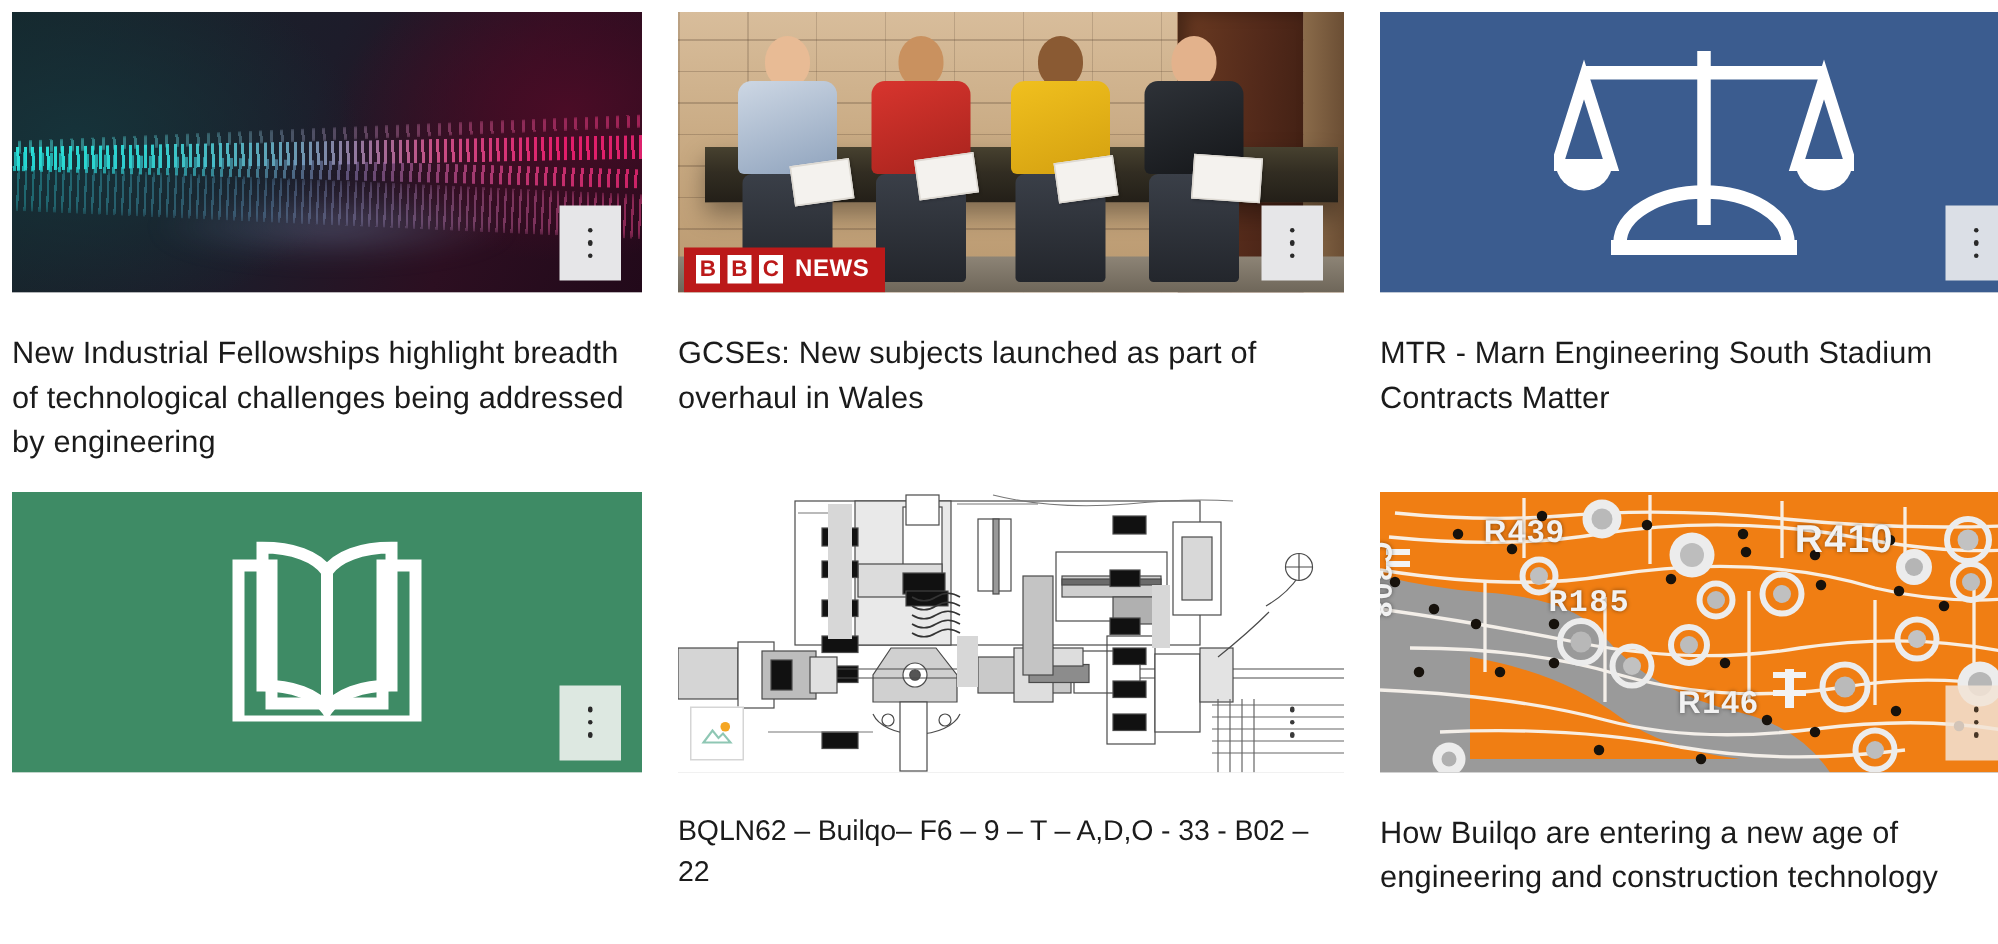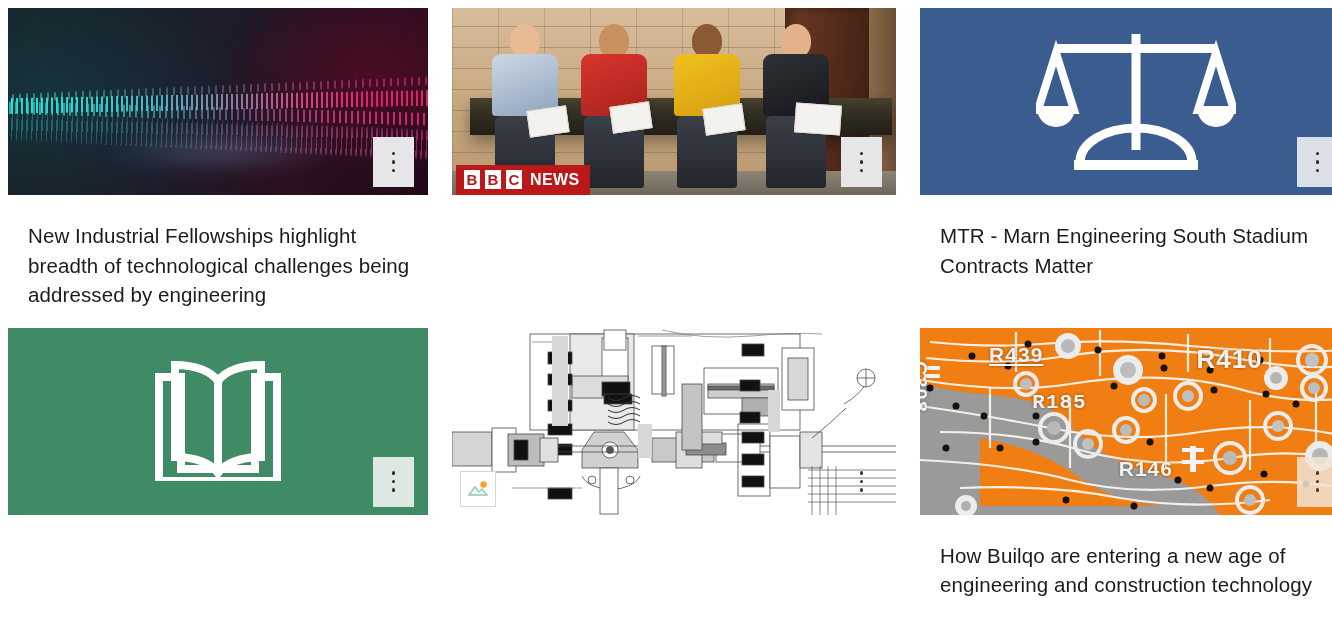--- a/index.html
+++ b/index.html
@@ -35,21 +35,20 @@
   }
   .card.c3 .thumb, .card.c6 .thumb { height: 187px; }
 
   .card-title {
     margin-top: 26px;
     font-size: 20.5px;
     line-height: 1.44;
     color: #1b1b1b;
     letter-spacing: 0.1px;
     word-wrap: break-word;
-    margin-left: 20px;
   }
   .card.narrow-title .card-title { font-size: 19px; letter-spacing: -0.1px; }
 
   
   .overflow-btn {
     position: absolute;
     right: 14px;
     bottom: 8px;
     width: 41px;
     height: 50px;
@@ -301,20 +300,21 @@
           <span class="bx">C</span>
           <span class="bnews">NEWS</span>
         </div>
       </div>
       <div class="overflow-btn">
         <span class="dot"></span>
         <span class="dot"></span>
         <span class="dot"></span>
       </div>
     </div>
+    <div class="card-title">GCSEs: New subjects launched as part of overhaul in Wales</div>
   </div>
 
   <div class="card c3">
     <div class="thumb">
       <div class="flat-tile tile-blue">
         <svg width="200" height="140" viewBox="0 0 200 140">
           <g fill="#ffffff">
             <rect x="95.5" y="2" width="9" height="116"></rect>
             <rect x="20" y="12" width="160" height="9"></rect>
             <path d="M20 21 L2 78 L38 78 Z" fill="none" stroke="#ffffff" stroke-width="8"></path>
@@ -450,20 +450,21 @@
           <path d="M2 15 L8 7 L12 12 L15 9 L20 15 Z" fill="none" stroke="#8fc7b4" stroke-width="1.4"></path>
           <circle cx="16.5" cy="4.5" r="3.2" fill="#f5a623"></circle>
         </svg>
       </div>
       <div class="overflow-btn bare">
         <span class="dot"></span>
         <span class="dot"></span>
         <span class="dot"></span>
       </div>
     </div>
+    <div class="card-title">BQLN62 – Builqo– F6 – 9 – T – A,D,O - 33 - B02 – 22</div>
   </div>
 
   <div class="card c6">
     <div class="thumb">
       <div class="pcb">
         <svg class="pcb-copper" width="100%" height="100%" viewBox="0 0 432 187" preserveAspectRatio="none">
           <rect width="432" height="187" fill="#9a9a9a"></rect>
           <path d="M0 0 H432 V187 H300 q-20 -30 -60 -40 q-60 -14 -90 -50 q-20 -26 -80 -30 q-50 -4 -102 -20 Z" fill="#f07e13"></path>
           <path d="M60 110 q60 10 100 40 q30 22 80 28 H60 Z" fill="#f07e13"></path>
           <g stroke="#f9f4ee" stroke-width="2.2" fill="none" opacity="0.95">
@@ -542,21 +543,21 @@
               <circle cx="10" cy="60" r="3.5"></circle>
           </g>
           <g fill="#f3f3f3">
             <rect x="270" y="118" width="6" height="26"></rect>
             <rect x="262" y="120" width="22" height="4"></rect>
             <rect x="262" y="132" width="22" height="4"></rect>
             <rect x="4" y="38" width="16" height="4"></rect>
             <rect x="4" y="46" width="16" height="4"></rect>
           </g>
         </svg>
-        <span class="pcb-label" style="left:16%;top:8%;font-size:21px;text-decoration:underline;">R439</span>
+        <span class="pcb-label" style="left:16%;top:8%;font-size:21px;">R439</span>
         <span class="pcb-label" style="left:2.5%;top:18%;font-size:20px;transform:rotate(90deg);transform-origin:left top;">C308</span>
         <span class="pcb-label" style="left:26%;top:34%;font-size:21px;font-family:Liberation Mono, monospace;">R185</span>
         <span class="pcb-label" style="left:64%;top:9%;font-size:26px;">R410</span>
         <span class="pcb-label" style="left:46%;top:69%;font-size:21px;text-align:center;">R146</span>
       </div>
       <div class="overflow-btn on-orange">
         <span class="dot"></span>
         <span class="dot"></span>
         <span class="dot"></span>
       </div>

